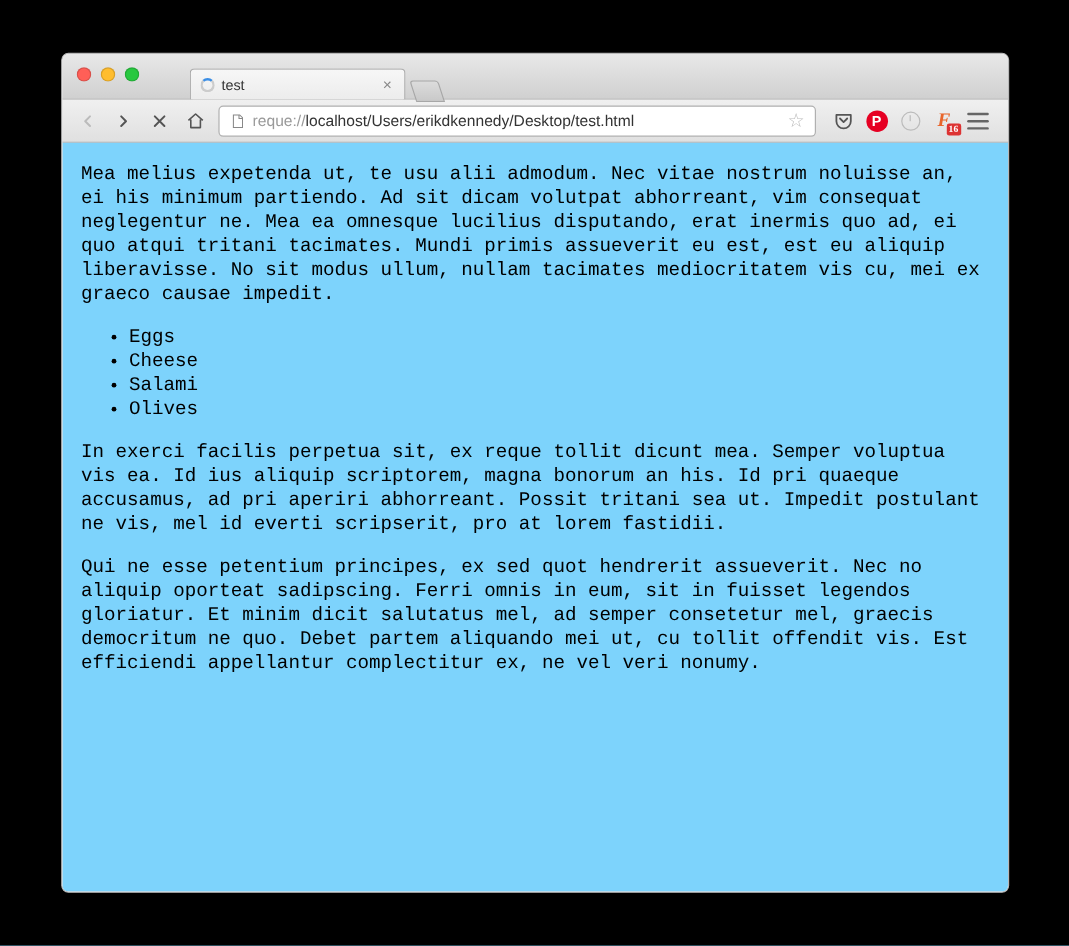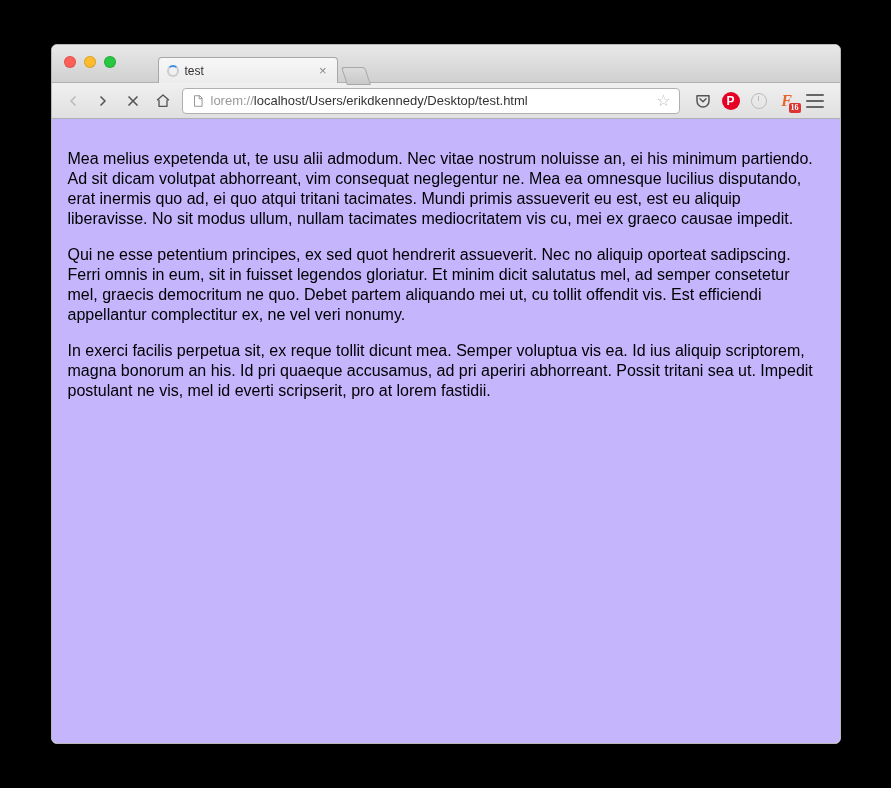--- a/index.html
+++ b/index.html
@@ -214,24 +214,24 @@
       flex-direction: column;
       justify-content: space-between;
     }
     .menu-icon span {
       height: 2px;
       background: #666;
       border-radius: 1px;
     }
     .content {
       flex: 1;
-      background: #c4b5fd;
-      padding: 30px 16px;
+      background: #7dd3fc;
+      padding: 16px 16px;
       overflow: auto;
-      font-family: Liberation Sans, sans-serif;
+      font-family: Liberation Mono, monospace;
       font-size: 16px;
       line-height: 1.25;
       color: #000;
     }
     .content p { margin-bottom: 16px; }
     .content ul {
       margin: 0 0 16px 0;
       padding-left: 40px;
     }
     .content li { margin: 0; }
@@ -275,21 +275,21 @@
     <div class="nav-btn">
       <svg viewBox="0 0 24 24">
           <path d="M3 11l9-8 9 8M6 10v10h12V10" stroke="currentColor" stroke-width="2" fill="none" stroke-linejoin="round"></path>
         </svg>
     </div>
     <div class="addressbar">
       <svg class="addr-icon" viewBox="0 0 24 24">
           <path d="M6 3h9l4 4v14H6z" stroke="currentColor" stroke-width="1.5" fill="none"></path>
           <path d="M14 3v5h5" stroke="currentColor" stroke-width="1.5" fill="none"></path>
         </svg>
-      <span class="addr-text"><span class="addr-scheme">lorem://</span><span>localhost/Users/erikdkennedy/Desktop/test.html</span></span>
+      <span class="addr-text"><span class="addr-scheme">reque://</span><span>localhost/Users/erikdkennedy/Desktop/test.html</span></span>
       <span class="addr-star">☆</span>
     </div>
     <div class="ext-icons">
       <div class="ext-icon pocket-icon">
         <svg viewBox="0 0 24 24" width="18" height="18">
             <path d="M4 5h16v7a8 8 0 01-16 0V5zm4 4l4 4 4-4" fill="none" stroke="#555" stroke-width="2" stroke-linecap="round" stroke-linejoin="round"></path>
           </svg>
       </div>
       <div class="ext-icon">
         <div class="pinterest-icon">P</div>
@@ -306,16 +306,22 @@
             <span></span>
             <span></span>
             <span></span>
           </div>
       </div>
     </div>
   </div>
 
   <div class="content">
     <p>Mea melius expetenda ut, te usu alii admodum. Nec vitae nostrum noluisse an, ei his minimum partiendo. Ad sit dicam volutpat abhorreant, vim consequat neglegentur ne. Mea ea omnesque lucilius disputando, erat inermis quo ad, ei quo atqui tritani tacimates. Mundi primis assueverit eu est, est eu aliquip liberavisse. No sit modus ullum, nullam tacimates mediocritatem vis cu, mei ex graeco causae impedit.</p>
+    <ul>
+      <li>Eggs</li>
+      <li>Cheese</li>
+      <li>Salami</li>
+      <li>Olives</li>
+    </ul>
+    <p>In exerci facilis perpetua sit, ex reque tollit dicunt mea. Semper voluptua vis ea. Id ius aliquip scriptorem, magna bonorum an his. Id pri quaeque accusamus, ad pri aperiri abhorreant. Possit tritani sea ut. Impedit postulant ne vis, mel id everti scripserit, pro at lorem fastidii.</p>
     <p>Qui ne esse petentium principes, ex sed quot hendrerit assueverit. Nec no aliquip oporteat sadipscing. Ferri omnis in eum, sit in fuisset legendos gloriatur. Et minim dicit salutatus mel, ad semper consetetur mel, graecis democritum ne quo. Debet partem aliquando mei ut, cu tollit offendit vis. Est efficiendi appellantur complectitur ex, ne vel veri nonumy.</p>
-    <p>In exerci facilis perpetua sit, ex reque tollit dicunt mea. Semper voluptua vis ea. Id ius aliquip scriptorem, magna bonorum an his. Id pri quaeque accusamus, ad pri aperiri abhorreant. Possit tritani sea ut. Impedit postulant ne vis, mel id everti scripserit, pro at lorem fastidii.</p>
   </div>
 </div>
 
 </body></html>

